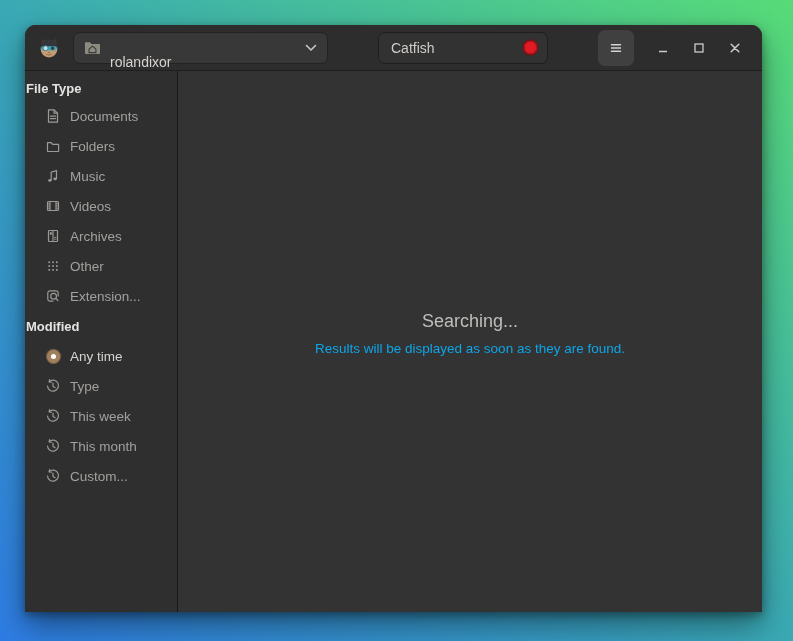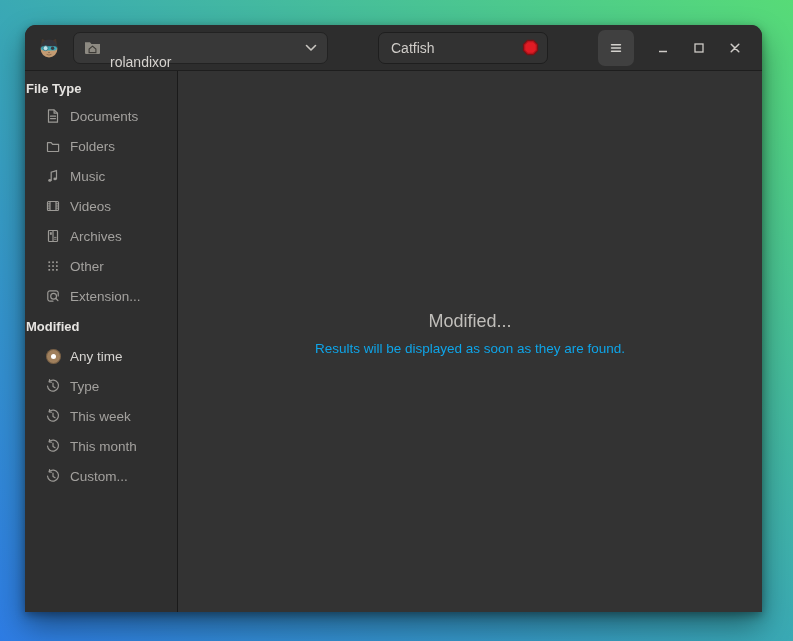--- a/index.html
+++ b/index.html
@@ -285,19 +285,19 @@
             <path d="M8 5.2 V8.4 L10.1 9.7"></path>
           </svg>
         </span>
         <span class="lbl">Custom...</span>
       </div>
 
     </aside>
 
     <main class="main">
       <div class="status">
-        <div class="status-title">Modified...</div>
+        <div class="status-title">Searching...</div>
         <div class="status-sub">Results will be displayed as soon as they are found.</div>
       </div>
     </main>
   </div>
 
 </div>
 
 </body></html>

